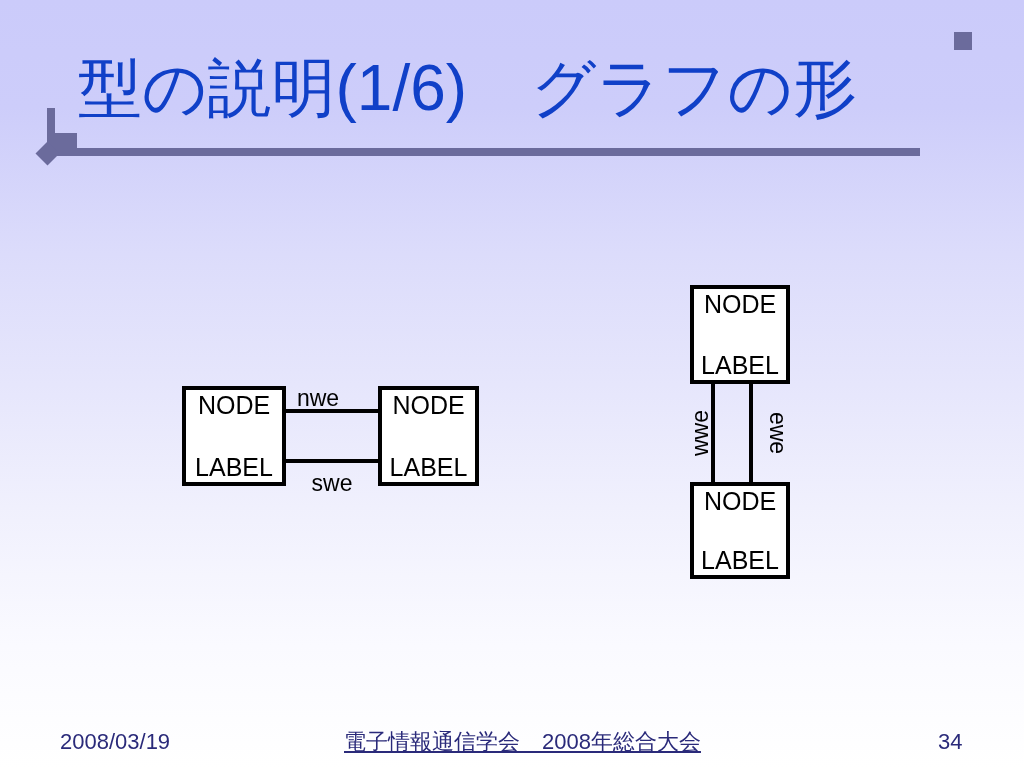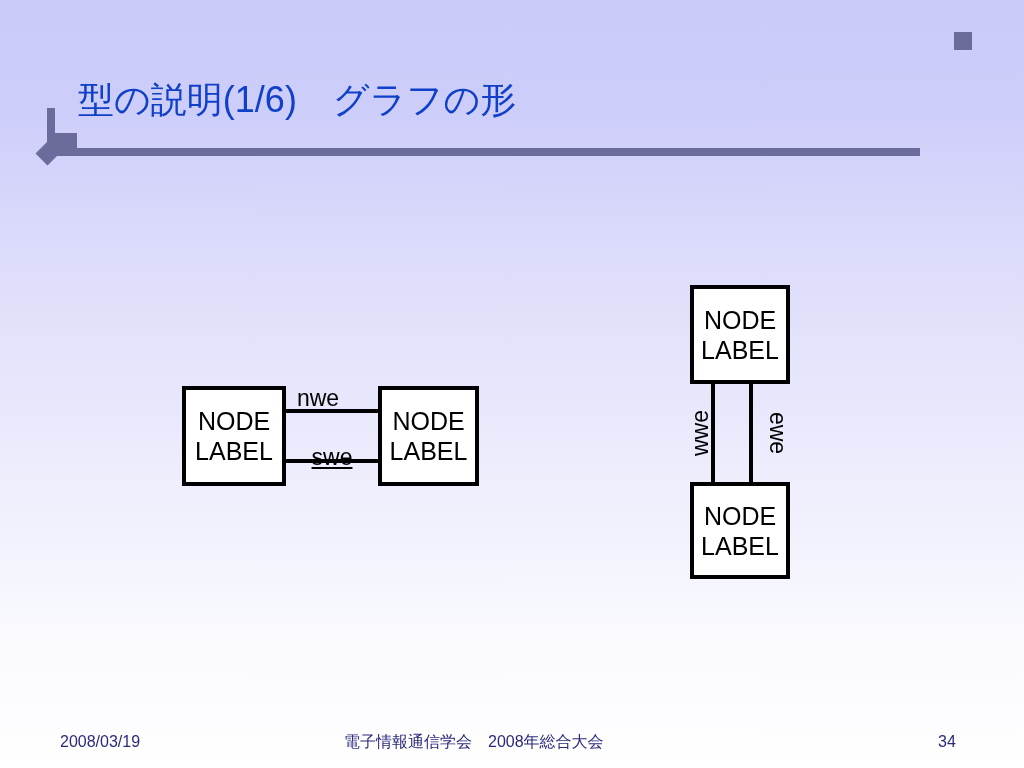--- a/index.html
+++ b/index.html
@@ -35,24 +35,24 @@
     top: 32px;
     width: 18px;
     height: 18px;
     background: #6b6b9c;
   }
 
   
   #title {
     position: absolute;
     left: 78px;
-    top: 68px;
+    top: 56px;
     width: 860px;
     color: #1040c8;
-    font-size: 36px;
+    font-size: 64px;
     line-height: 64px;
     font-weight: normal;
     white-space: pre;
     letter-spacing: 0px;
   }
 
   
   #title-rule {
     position: absolute;
     left: 62px;
@@ -89,21 +89,21 @@
 
   
   .node-box {
     position: absolute;
     background: #ffffff;
     border: 4px solid #000000;
     box-sizing: border-box;
     display: flex;
     flex-direction: column;
     align-items: center;
-    justify-content: center;
+    justify-content: space-between;
     color: #000000;
     font-size: 25px;
     line-height: 30px;
   }
   .node-box .node-line {
     display: block;
     text-align: center;
     white-space: pre;
   }
 
@@ -133,46 +133,46 @@
     transform: rotate(90deg);
     transform-origin: center center;
   }
 
   
   #lh-box-left  { left: 182px; top: 386px; width: 104px; height: 100px; }
   #lh-box-right { left: 378px; top: 386px; width: 101px; height: 100px; }
   #lh-edge-top    { left: 284px; top: 409px; width: 96px; }
   #lh-edge-bottom { left: 284px; top: 459px; width: 96px; }
   #lh-label-nwe { left: 288px; top: 385px; width: 60px; text-align: center; }
-  #lh-label-swe { left: 302px; top: 444px; width: 60px; text-align: center; text-decoration: underline; }
+  #lh-label-swe { left: 302px; top: 470px; width: 60px; text-align: center; }
 
   
   #rv-box-top    { left: 690px; top: 285px; width: 100px; height: 99px; }
   #rv-box-bottom { left: 690px; top: 482px; width: 100px; height: 97px; }
   #rv-edge-left  { left: 711px; top: 382px; height: 102px; }
   #rv-edge-right { left: 749px; top: 382px; height: 102px; }
   #rv-label-wwe {
     left: 662px; top: 420px; width: 76px;
     text-align: center;
   }
   #rv-label-ewe {
     left: 740px; top: 420px; width: 76px;
     text-align: center;
   }
 
   
   .footer-text {
     position: absolute;
     color: #2a2a7a;
-    font-size: 16px;
+    font-size: 22px;
     line-height: 24px;
     white-space: pre;
   }
   #footer-date   { left: 60px;  top: 730px; }
-  #footer-center { left: 344px; top: 730px; }
+  #footer-center { left: 344px; top: 730px; text-decoration: underline; }
   #footer-page   { left: 938px; top: 730px; }
 </style>
 </head>
 <body>
 
 <div id="slide">
 
   <div id="corner-square"></div>
 
   <div id="title">型の説明(1/6)　グラフの形</div>

